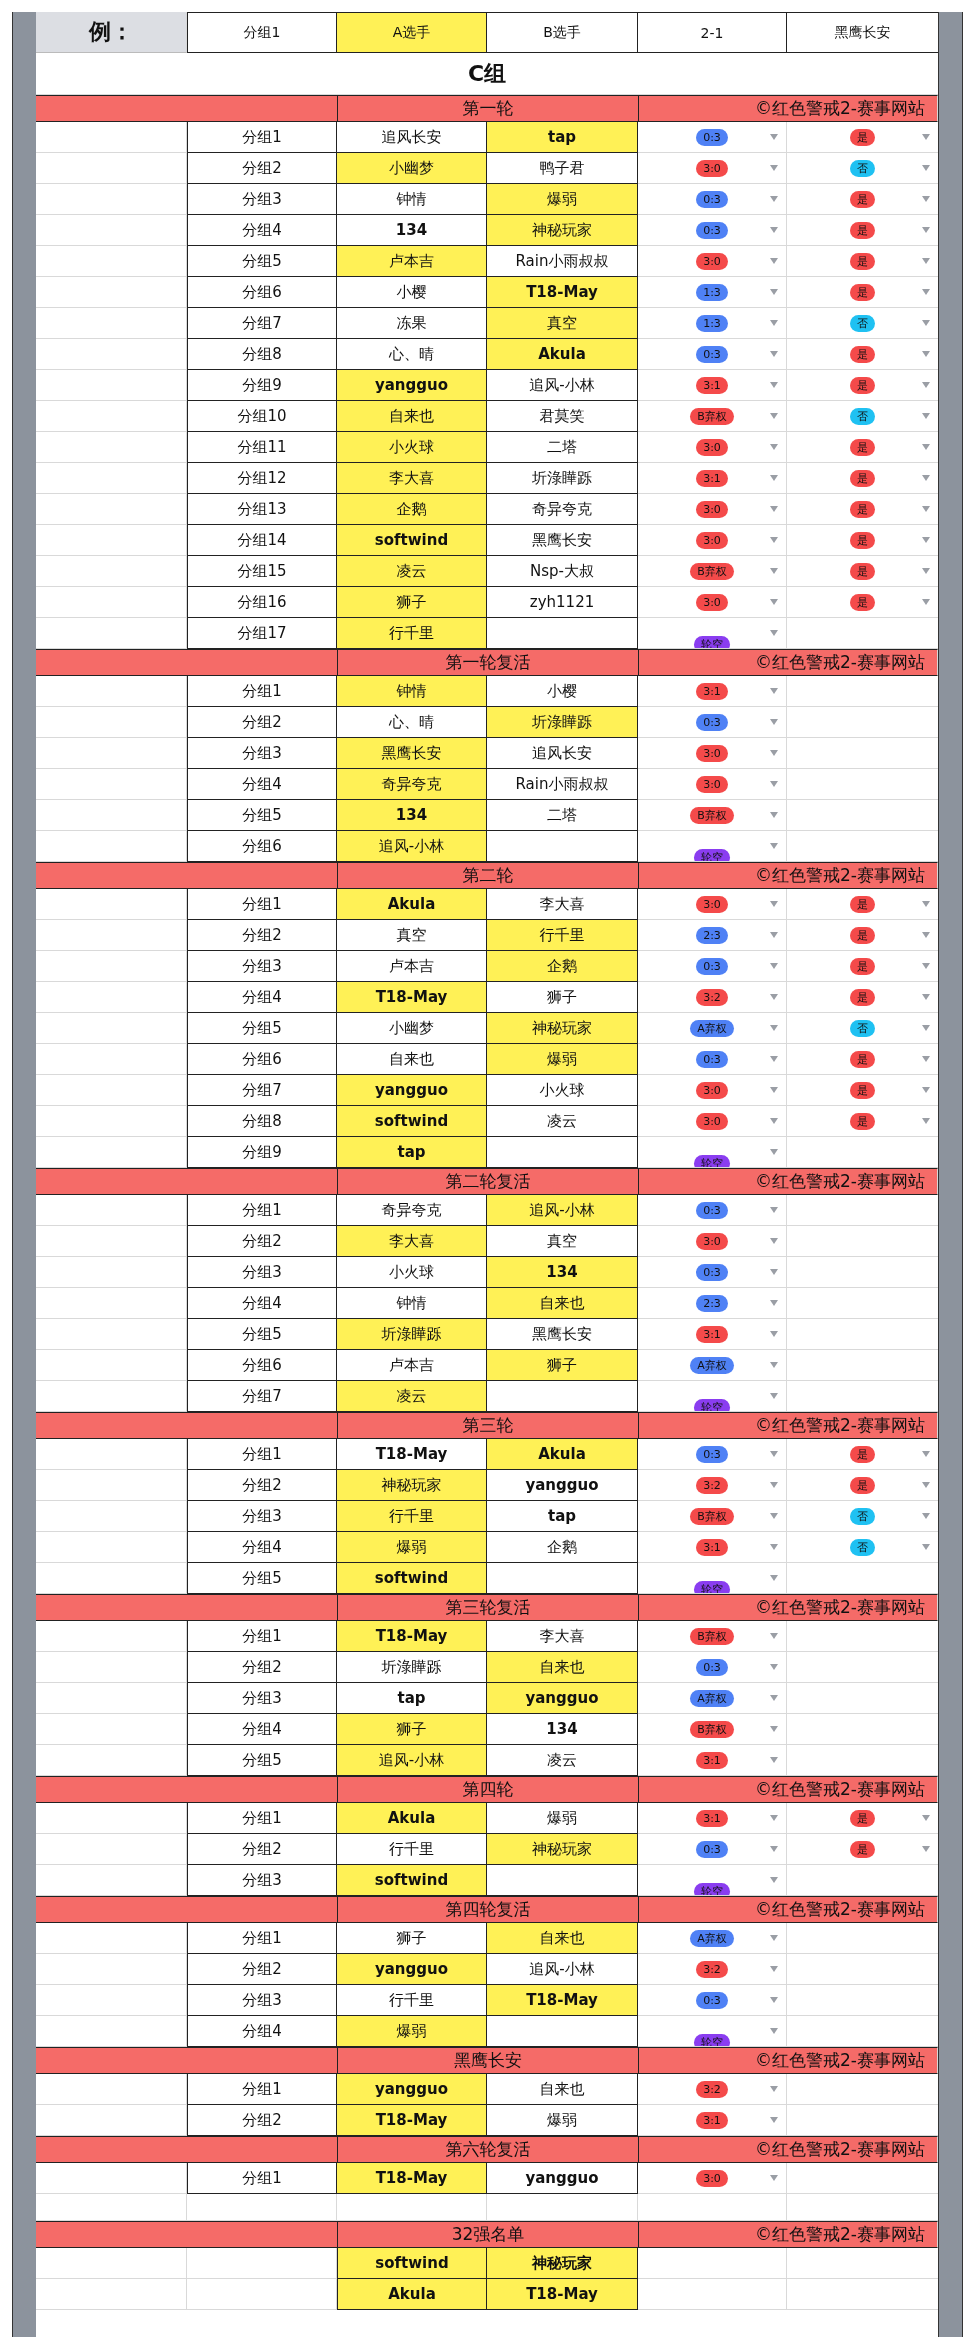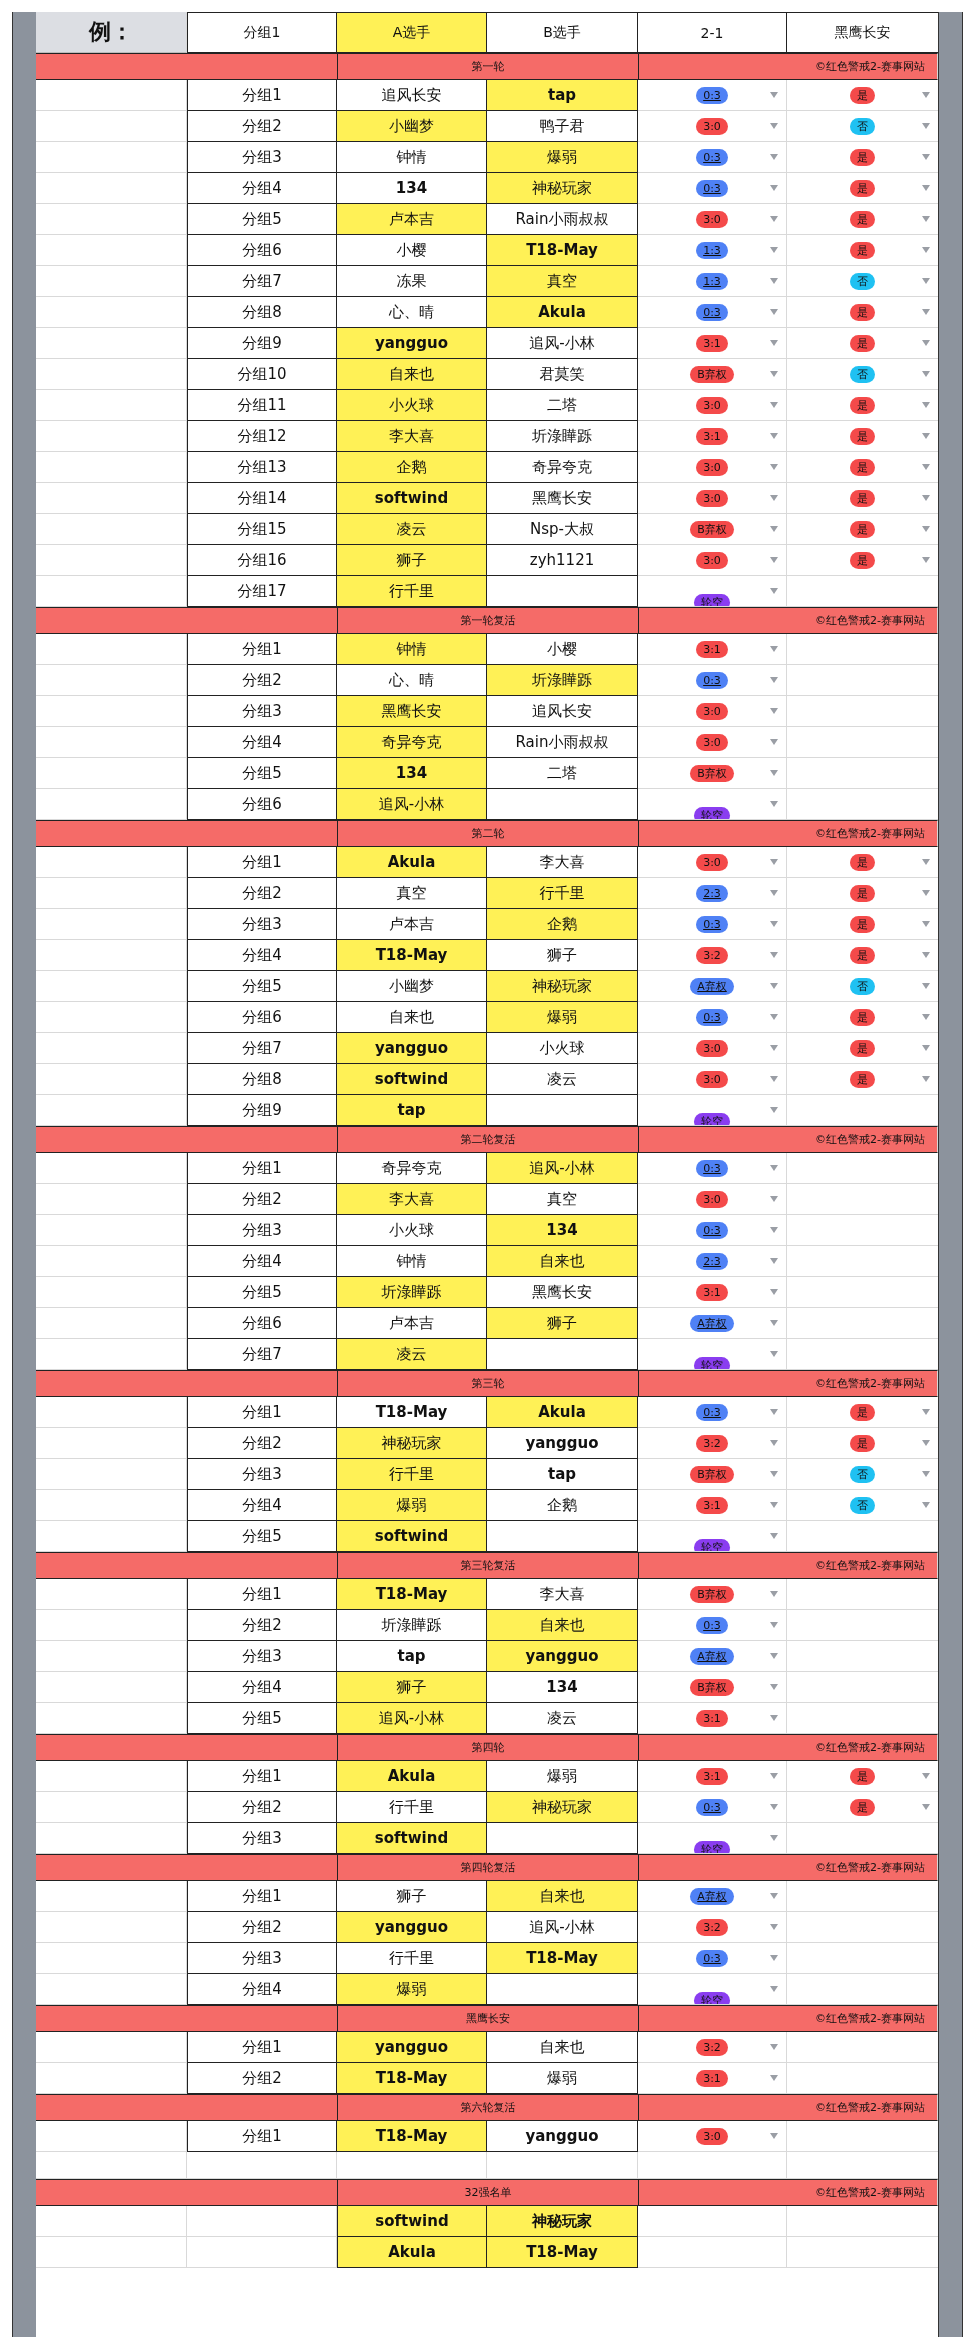--- a/index.html
+++ b/index.html
@@ -14,26 +14,26 @@
   .bl { border-left:1.5px solid #222; }
   .yellow { background:#fff156; }
   .header-row { height:41px; }
   .header-row > div { font-size:14px; }
   .example { background:#dcdee3; font-size:22px !important; font-weight:bold; }
   .title-row { height:42px; }
   .title-row > div { width:902px; font-size:22px; font-weight:bold; border-right:none !important; }
   .sub-row { height:27px; }
   .sub-row > div { width:902px; font-size:11px; border-right:none !important; }
   .sec-row { height:27px; background:#f56b68; }
-  .sec-row > div { font-size:11px; border-bottom:1.5px solid #222 !important; border-top:1.5px solid #222; }
+  .sec-row > div { font-size:17px; border-bottom:1.5px solid #222 !important; border-top:1.5px solid #222; }
   .sec-left { width:302px !important; border-right:1.5px solid #222 !important; }
   .sec-mid { width:301px !important; border-right:1.5px solid #222 !important; }
   .sec-right { width:299px !important; justify-content:flex-end !important; padding-right:12px; }
   .badge { display:inline-block; border-radius:10px; padding:1px 7px; font-size:11px; line-height:15px; color:#111; font-family:"DejaVu Sans","Liberation Sans",sans-serif; }
-  .bd-blue { background:#4f81f5;text-decoration:underline; }
+  .bd-blue { background:#4f81f5; }
   .bd-red { background:#f44a4a; }
   .bd-cyan { background:#1fc1f2; }
   .bd-purple { background:#8a3df0;margin-top:22px; }
   .dd { position:absolute; right:8px; top:50%; margin-top:-3px; width:0; height:0; border-left:4px solid transparent; border-right:4px solid transparent; border-top:6px solid #9a9ea5; }
   .empty-row { height:27px; }
   .empty-row > div { border-bottom:1px solid #d9d9d9; }
 </style>
 </head>
 <body>
 
@@ -42,20 +42,23 @@
 
 <div class="sheet">
 
   <div class="row header-row">
     <div class="c1 example" style="border-bottom:1px solid #bbb;">例：</div>
     <div class="c2 bold-grid bl" style="border-top:1.5px solid #222;">分组1</div>
     <div class="c3 bold-grid yellow" style="border-top:1.5px solid #222;">A选手</div>
     <div class="c4 bold-grid" style="border-top:1.5px solid #222;">B选手</div>
     <div class="c5 bold-grid" style="border-top:1.5px solid #222;">2-1</div>
     <div class="c6 bold-grid" style="border-top:1.5px solid #222;border-right:none !important;">黑鹰长安</div>
+  </div>
+  <div class="row title-row">
+    <div>C组</div>
   </div>
 
   <div id="sections">
       <div class="row sec-row">
         <div class="sec-left"></div>
         <div class="sec-mid">第一轮</div>
         <div class="sec-right">©红色警戒2-赛事网站</div>
       </div>
       <div class="row">
         <div class="c1"></div>

